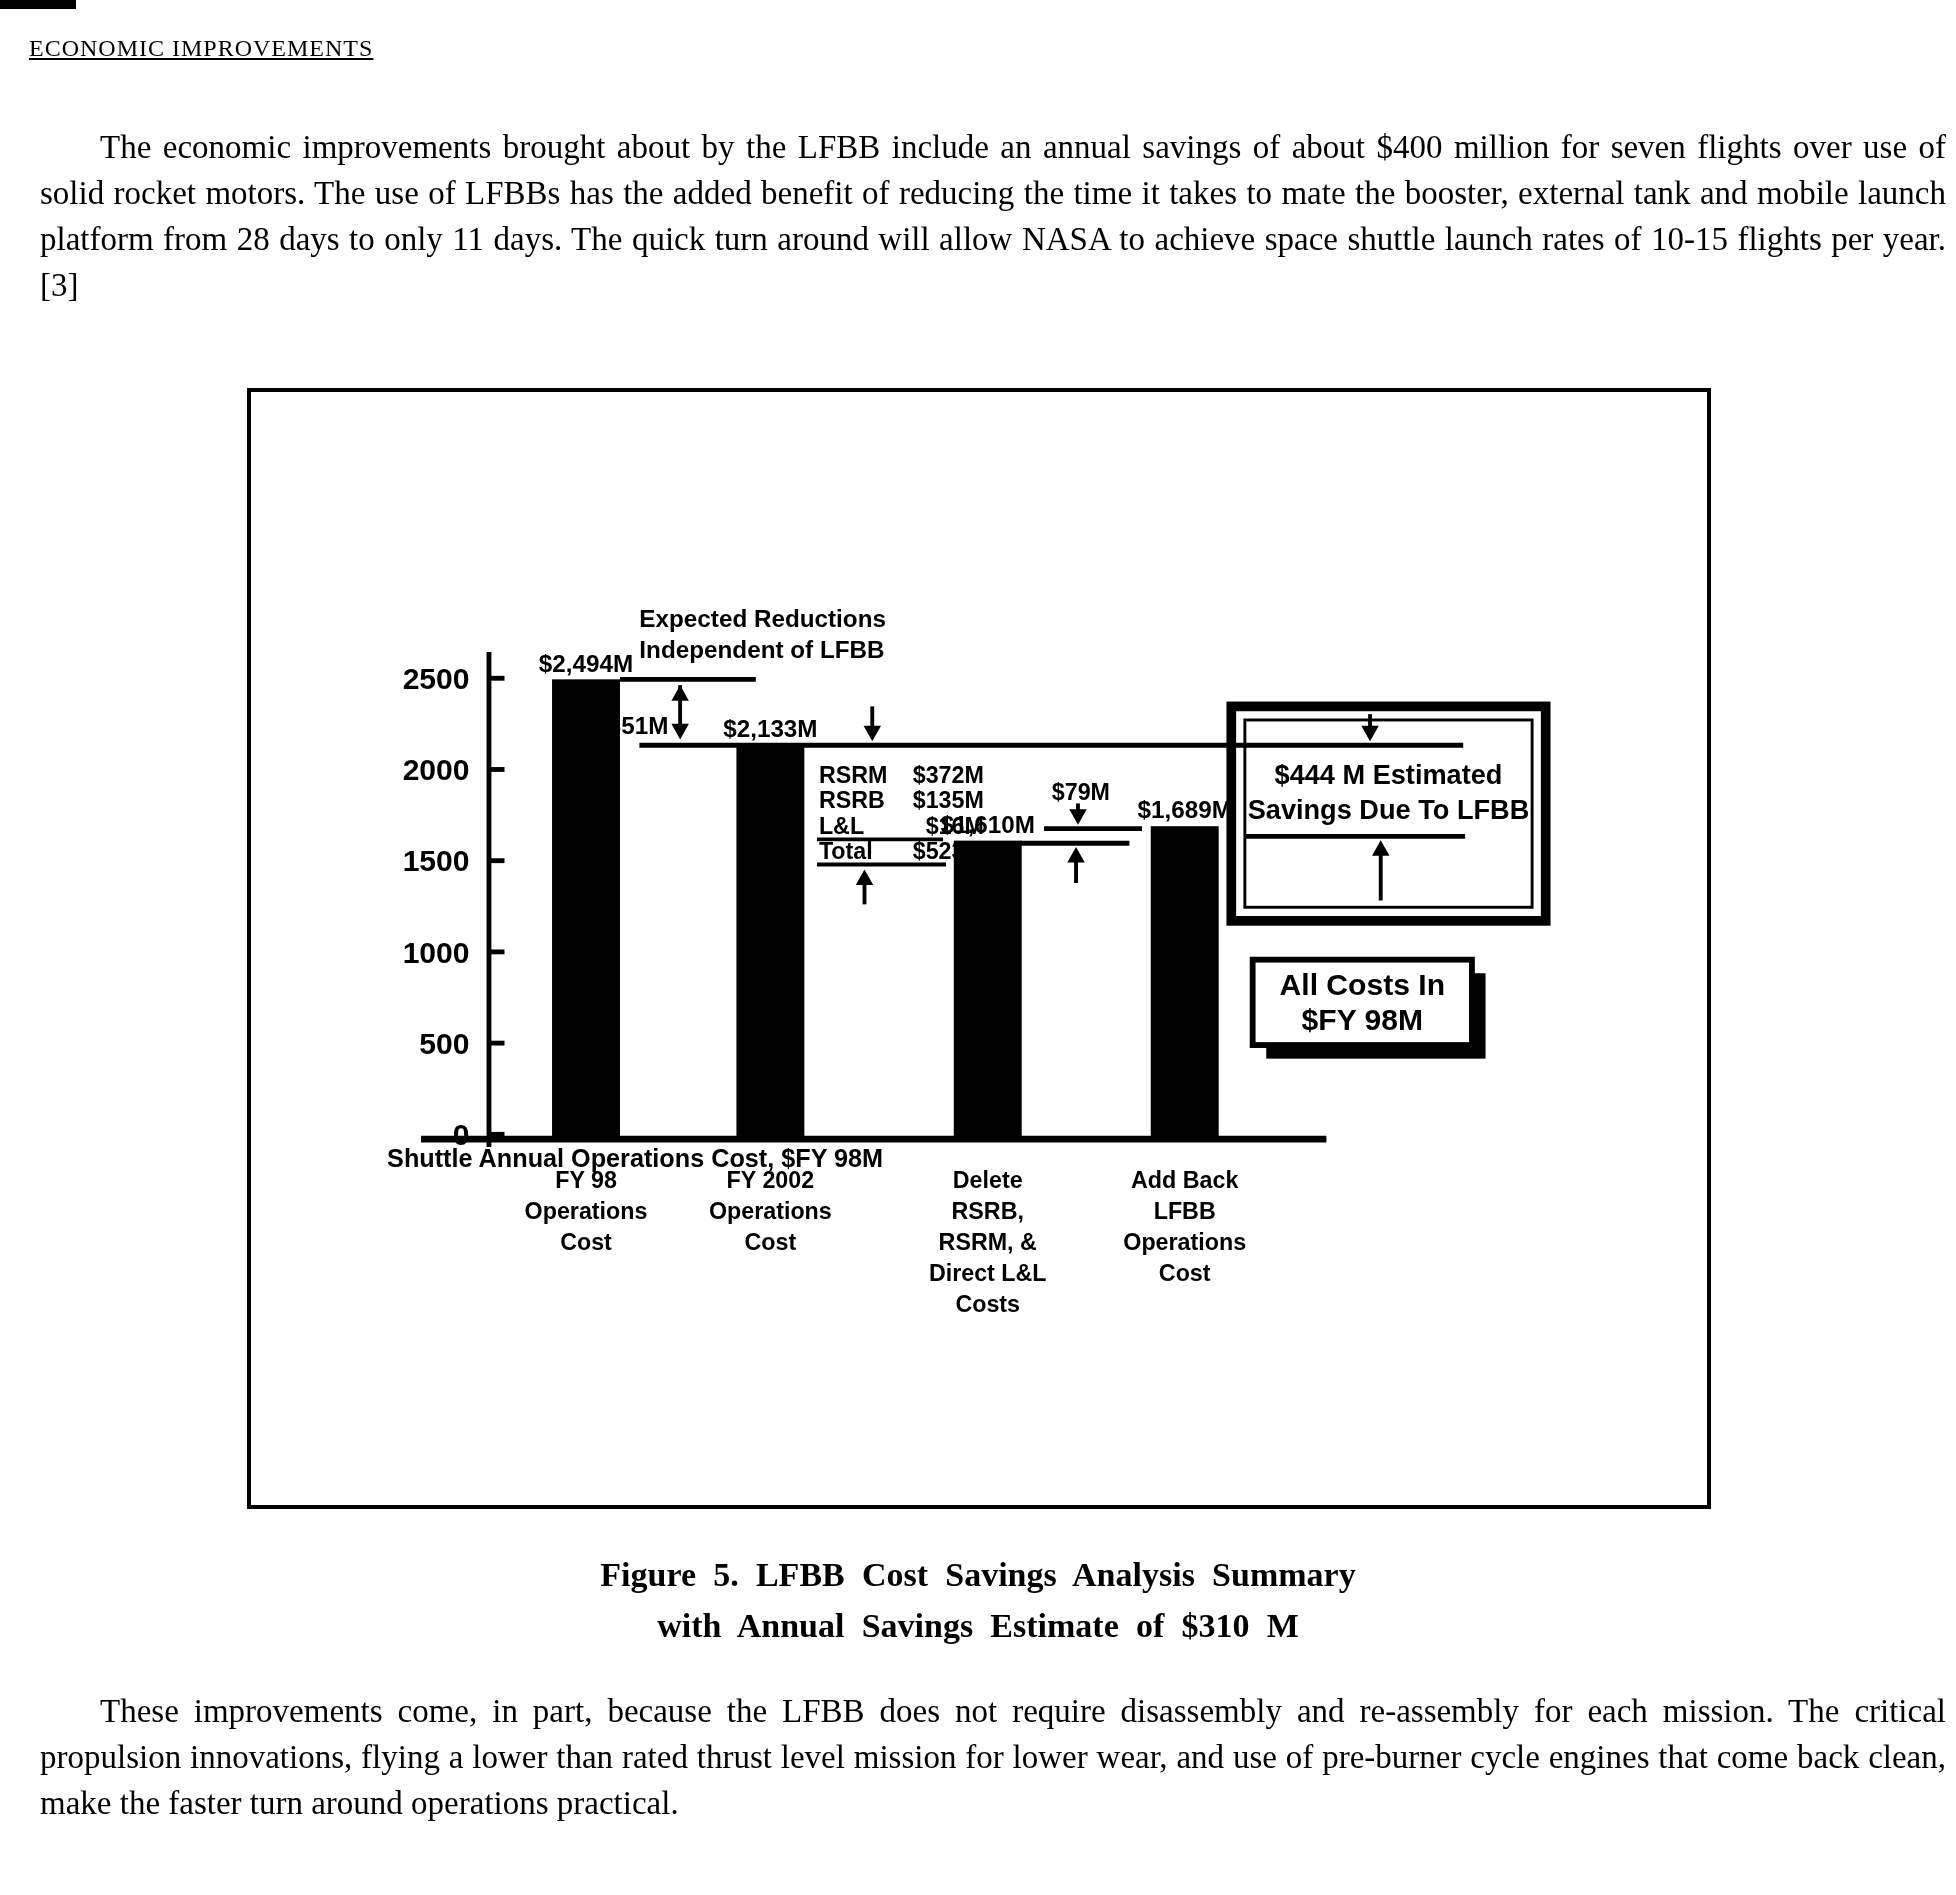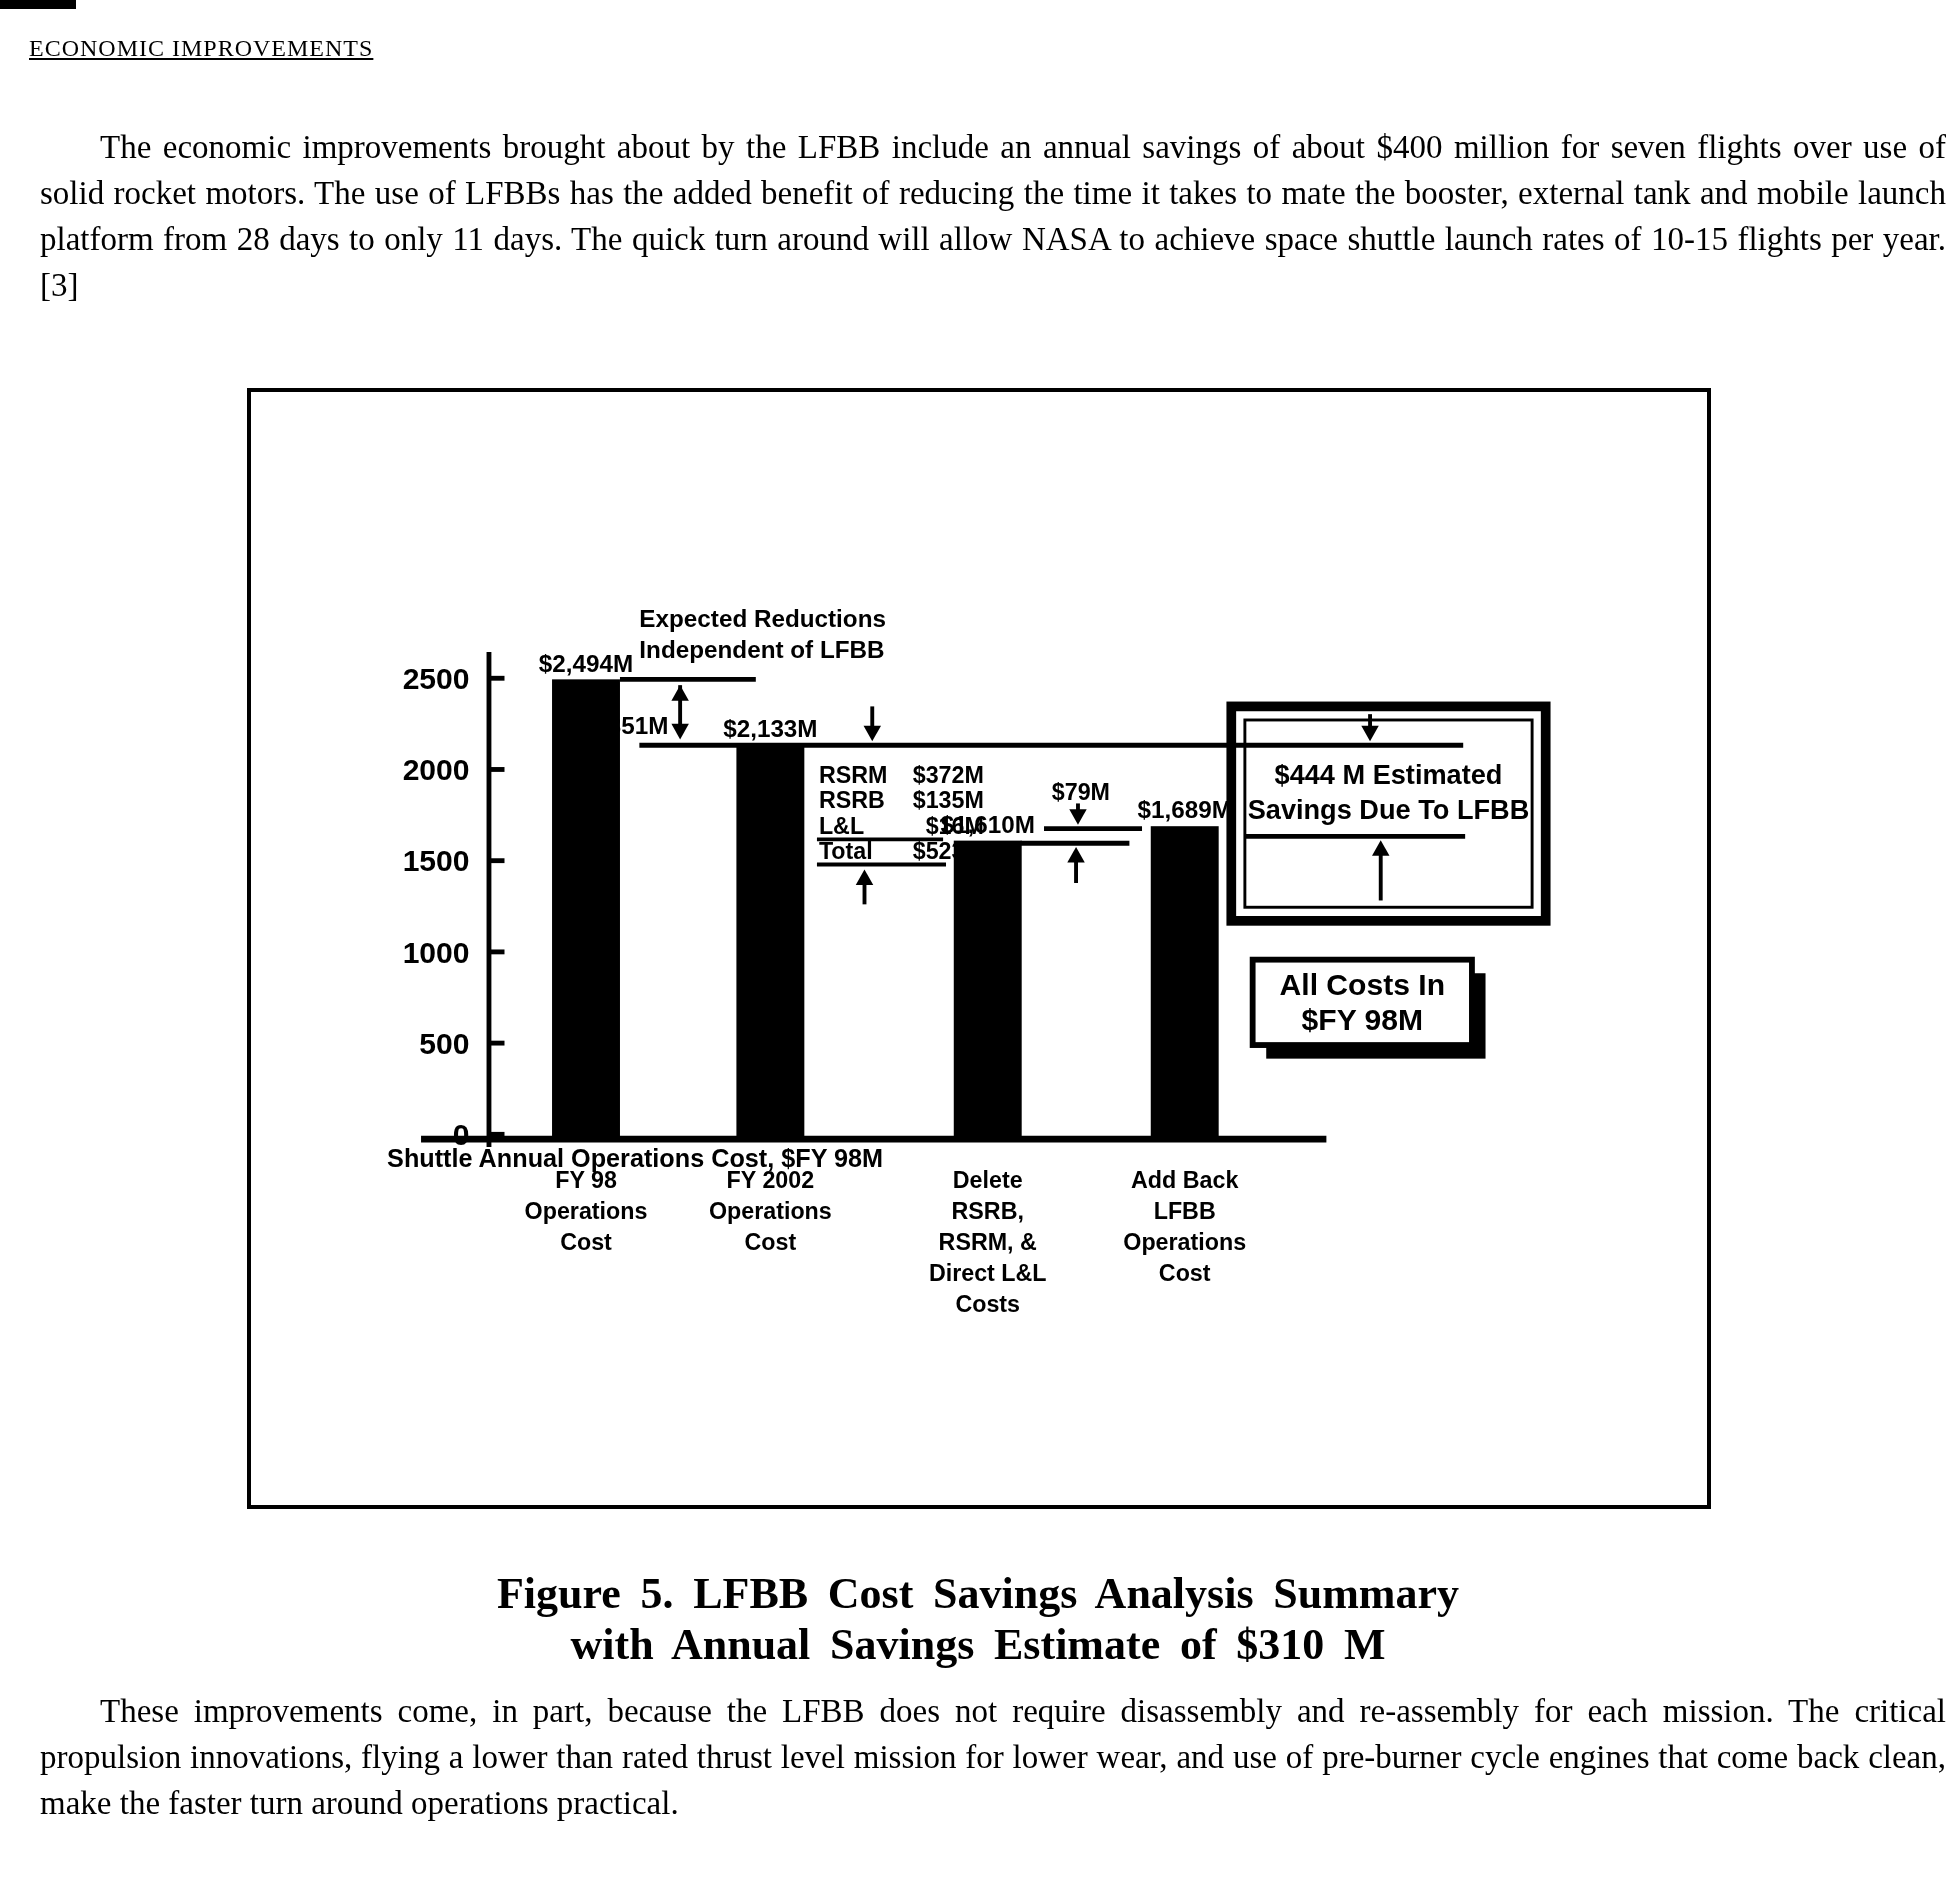--- a/index.html
+++ b/index.html
@@ -18,21 +18,21 @@
   }
   .p1{top:124px;}
   .p2{top:1688px;}
   .figure-frame{
     position:absolute;left:247px;top:388px;width:1456px;height:1113px;
     border:4.9px solid #000;background:#fff;
   }
   .figure-frame svg{position:absolute;left:0;top:0;width:100%;height:100%;}
   .caption{
     position:absolute;left:97px;top:1549px;width:1762px;text-align:center;
-    font-weight:bold;font-size:44px;line-height:51px;word-spacing:8.7px;margin-top:19px;
+    font-weight:bold;font-size:34px;line-height:51px;word-spacing:8.7px;
   }
   
   text{fill:#000;}
   .t24{font:bold 24px "Liberation Sans",sans-serif;}
   .t25{font:bold 25px "Liberation Sans",sans-serif;}
   .t26{font:bold 26px "Liberation Sans",sans-serif;}
   .t27{font:bold 28px "Liberation Sans",sans-serif;}
   .t30{font:bold 31px "Liberation Sans",sans-serif;}
 </style>
 </head>

